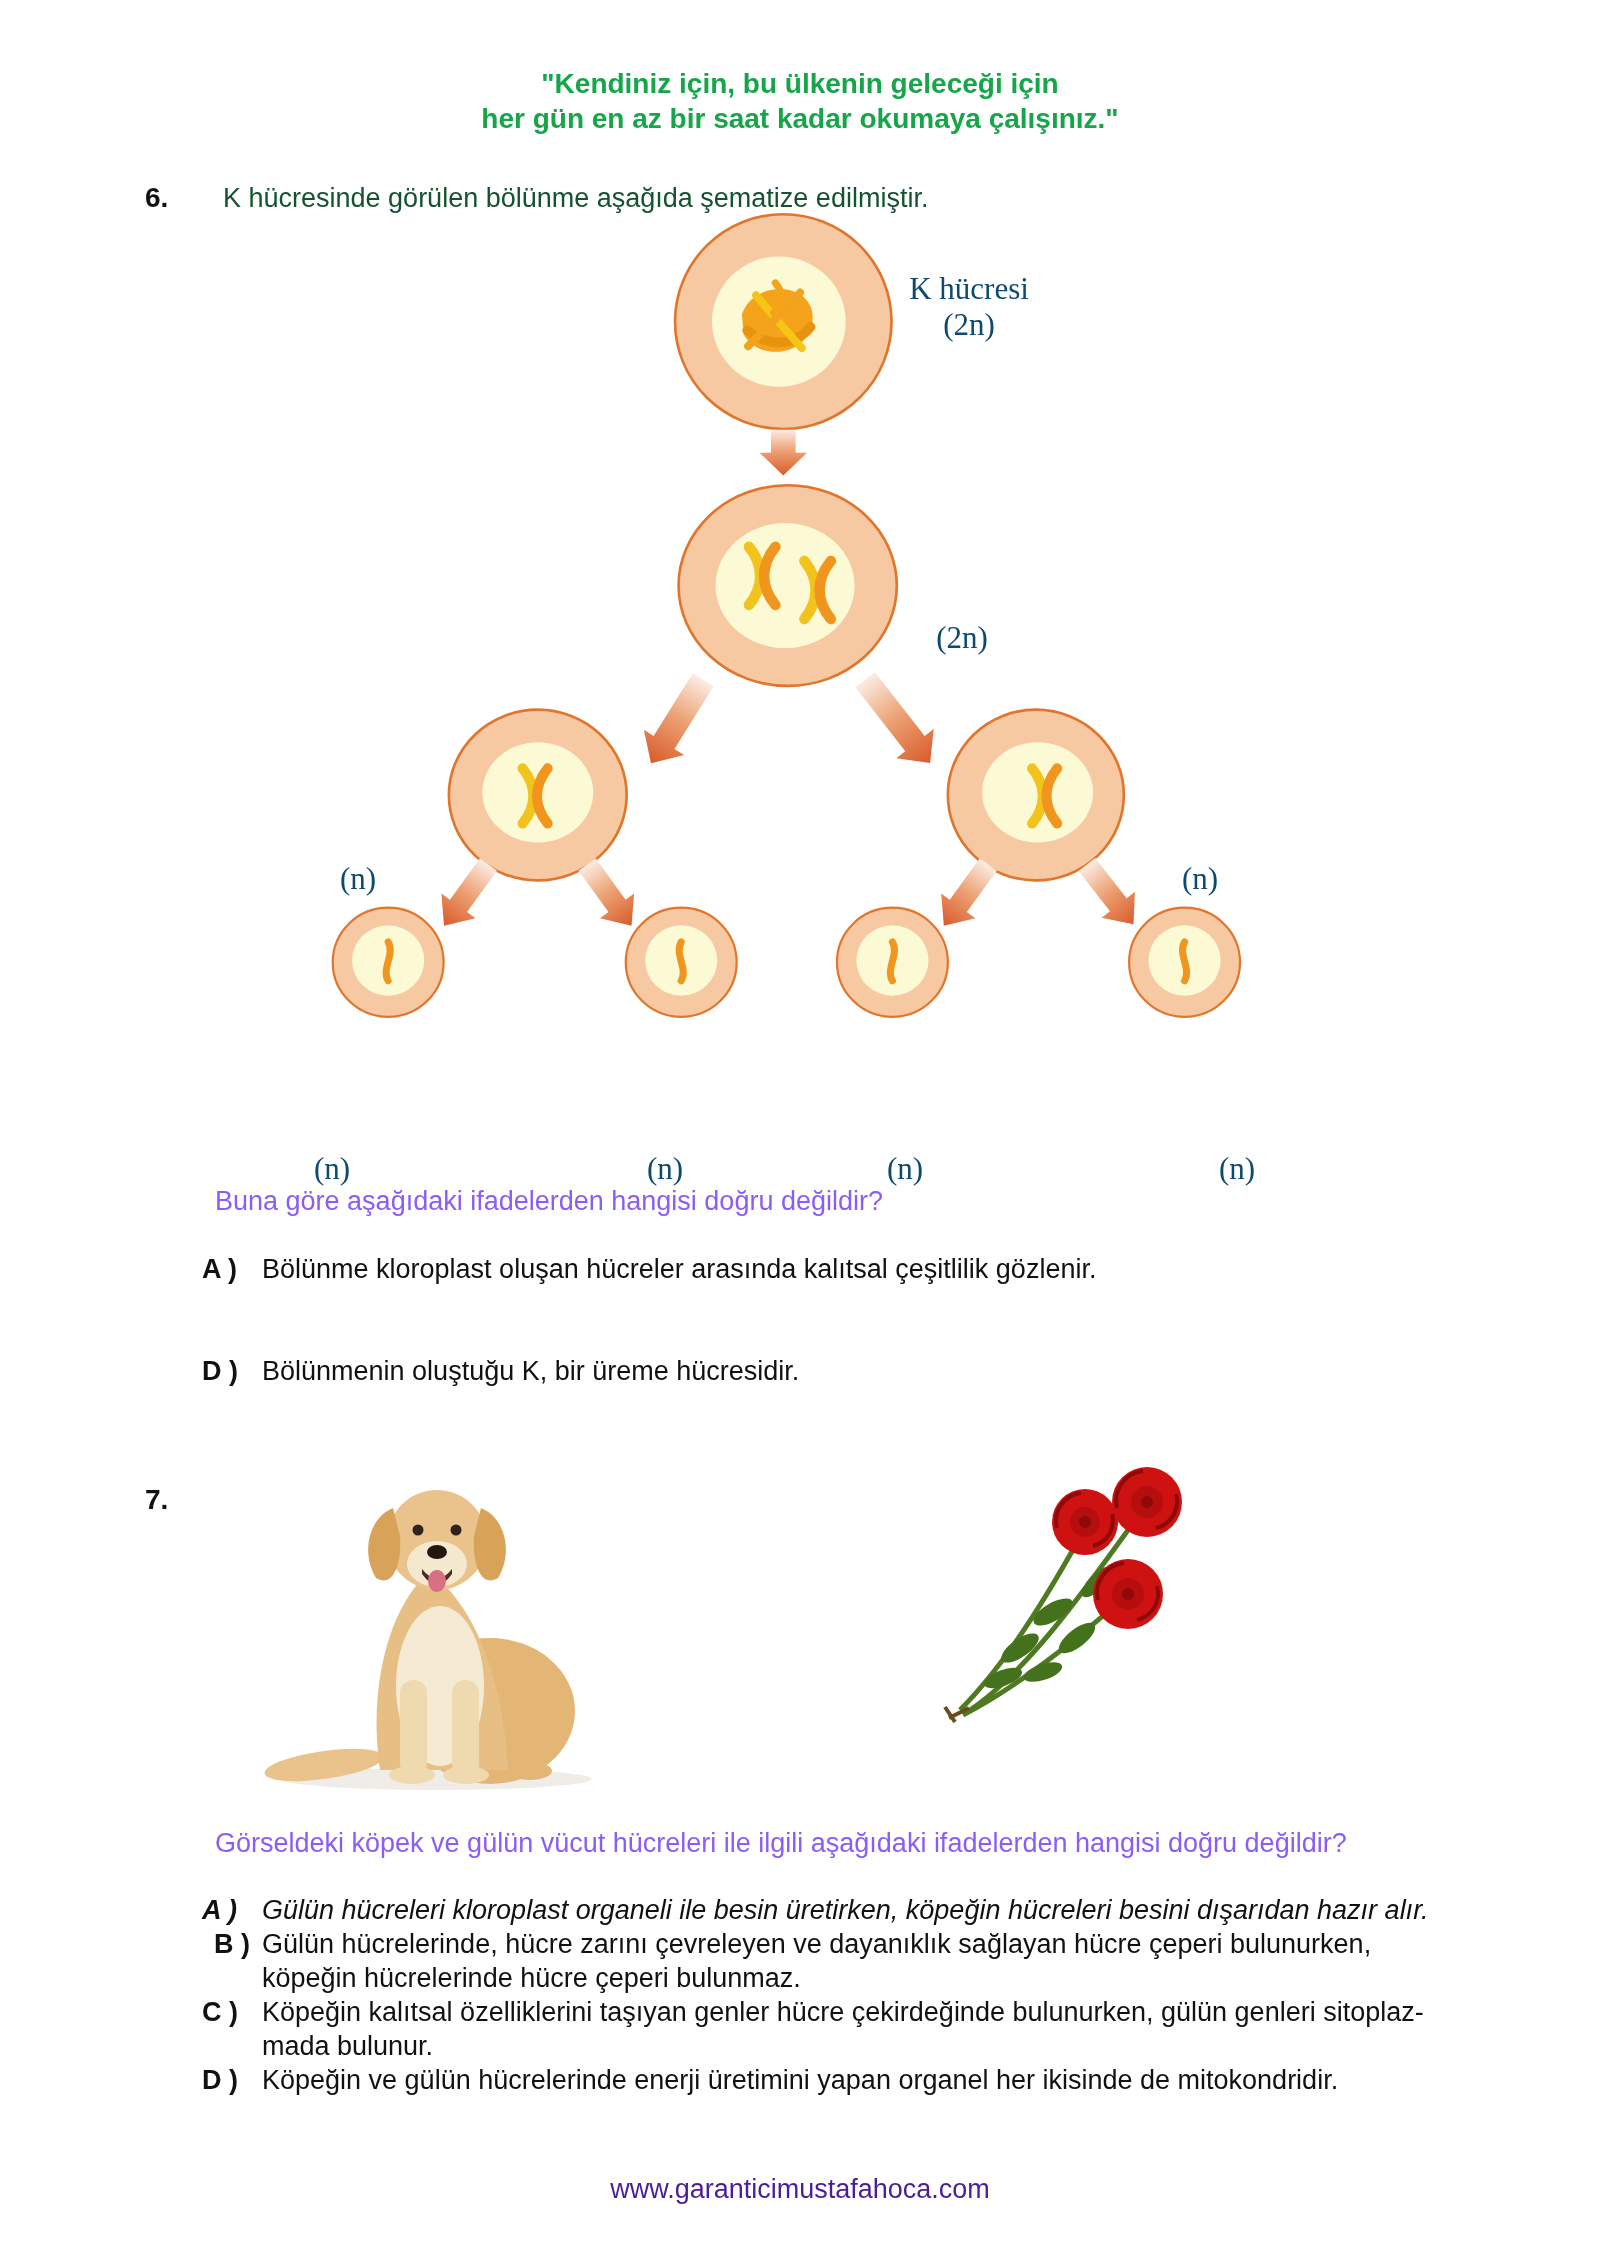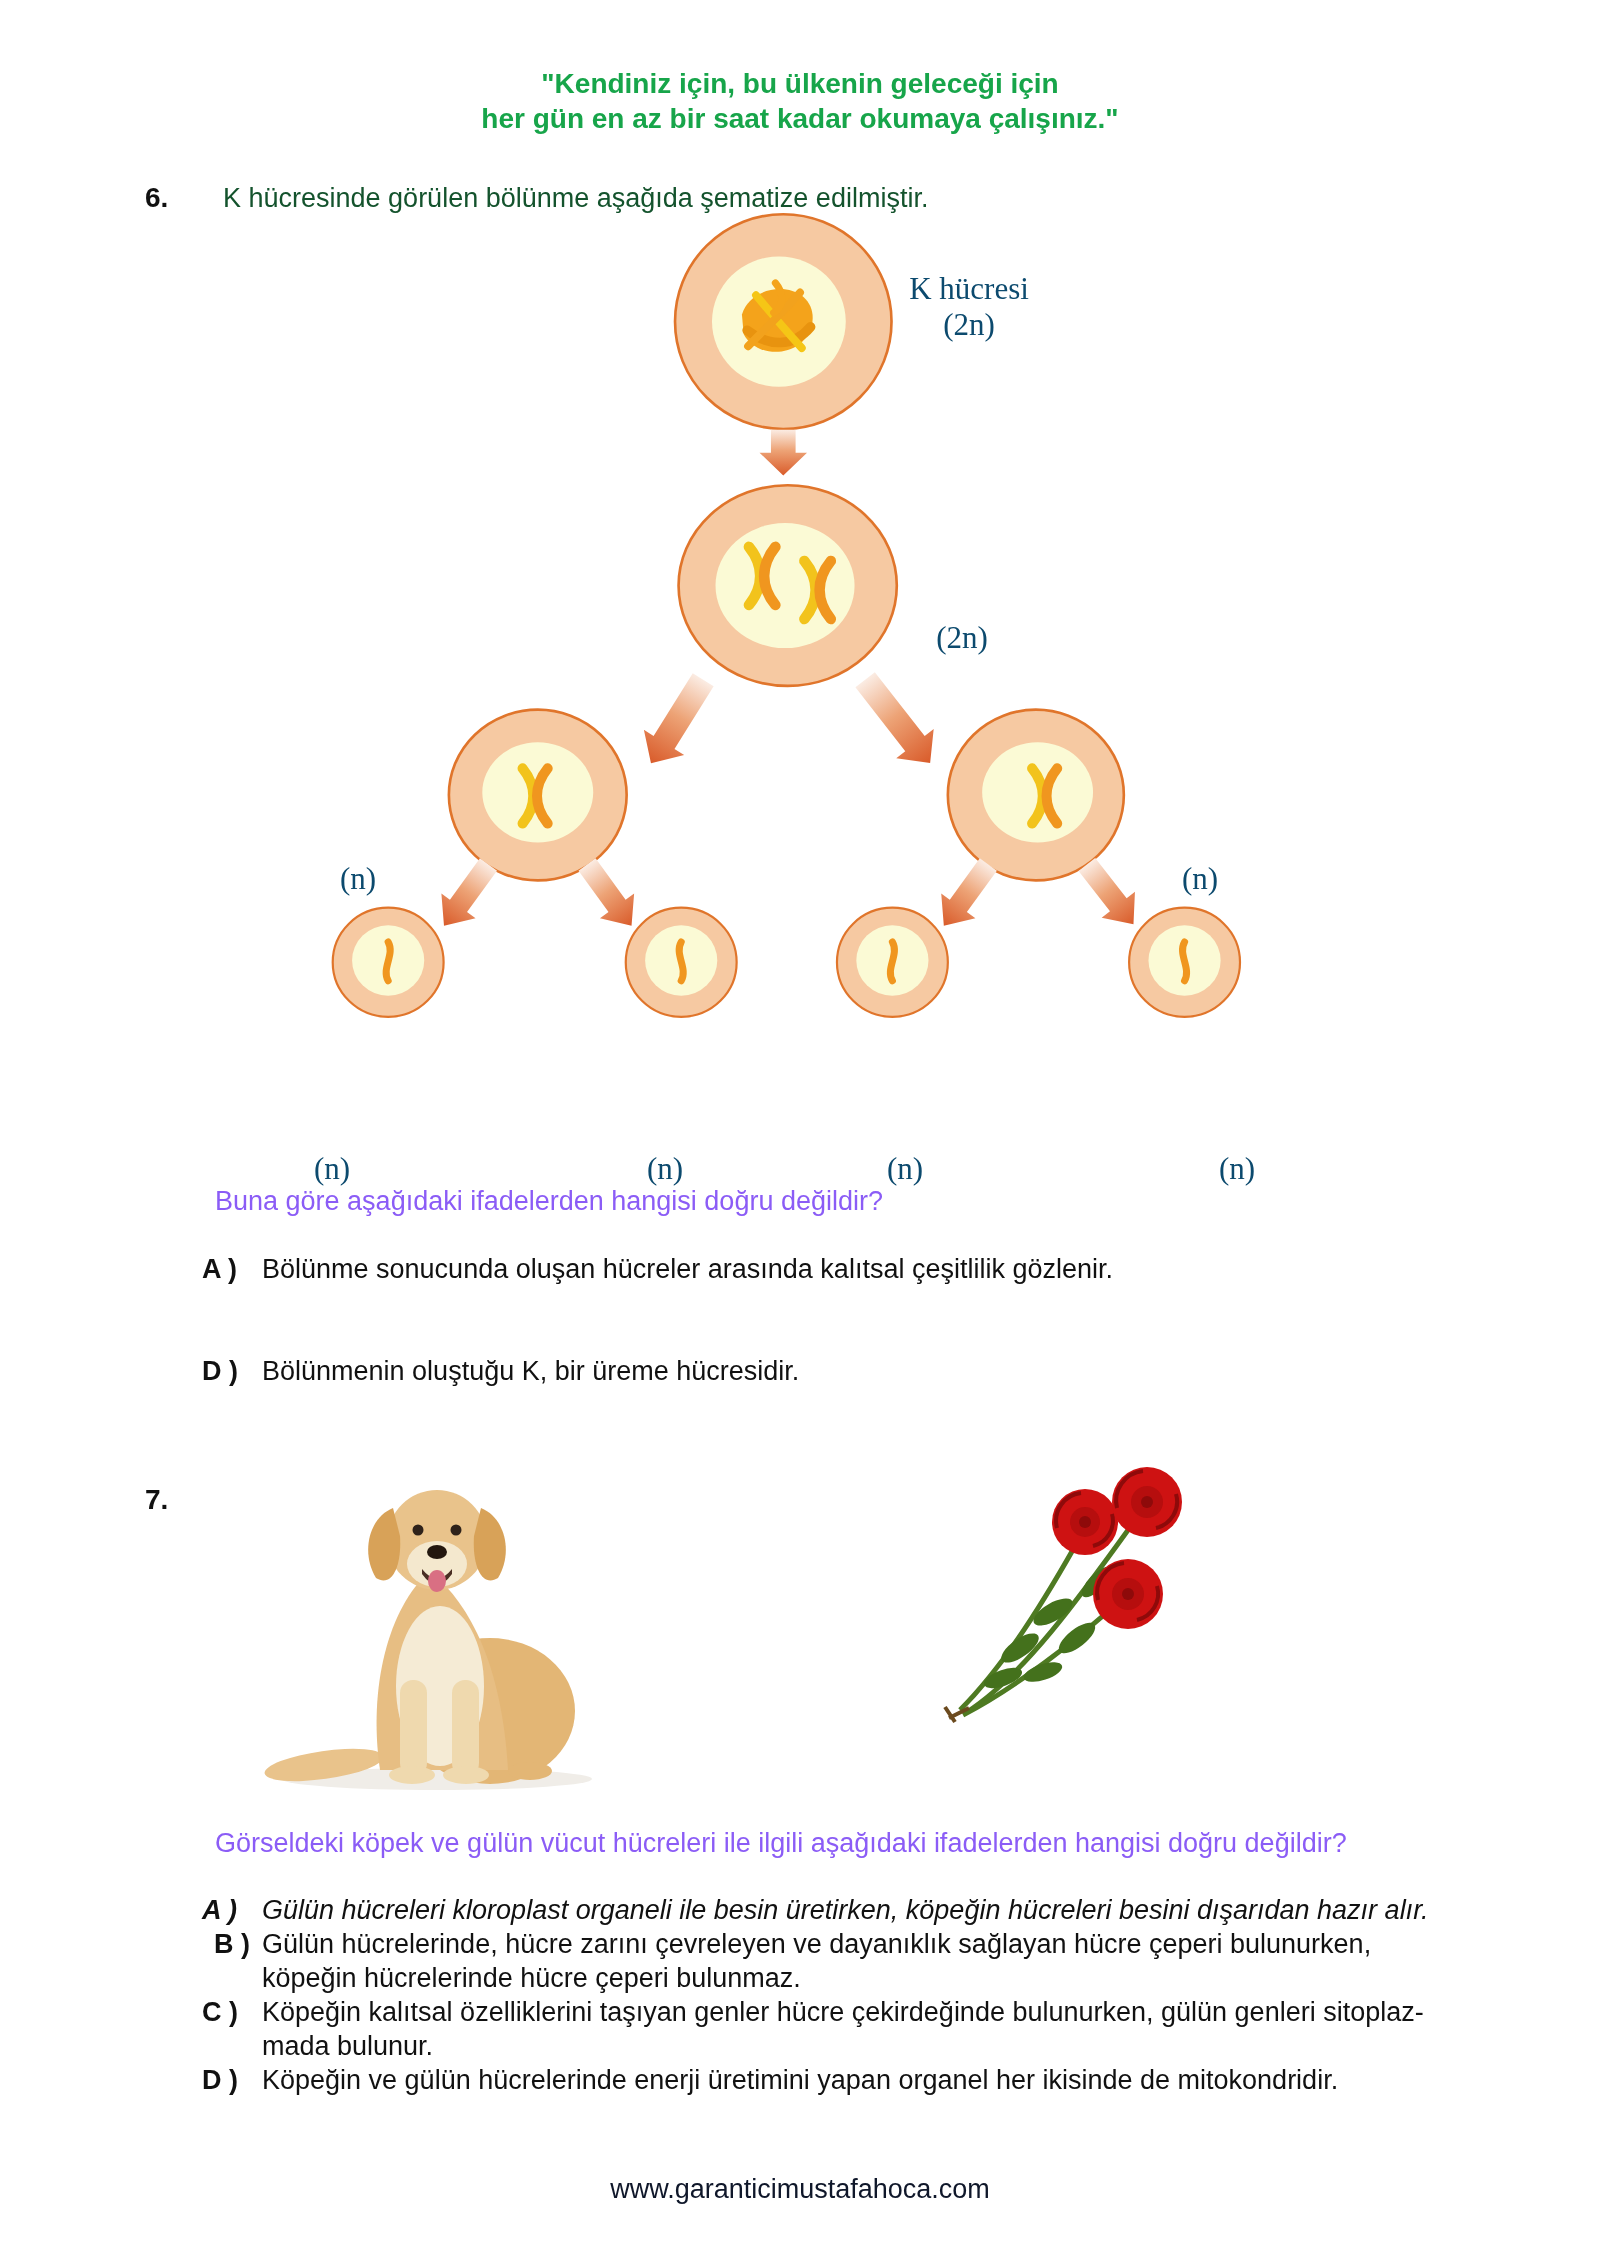--- a/index.html
+++ b/index.html
@@ -18,21 +18,21 @@
   .opt-line.cont { left:262px; }
   .opt-letter { font-weight:bold; display:inline-block; width:60px; }
   .serif-label {
     position:absolute; font-family:"Liberation Serif", serif; font-size:31px;
     color:#0c4a6e; text-align:center; width:200px; white-space:nowrap;
   }
   .diagram-svg { position:absolute; left:0; top:150px; }
   .art-svg { position:absolute; }
   .footer-url {
     position:absolute; top:2174px; left:0; width:1600px; text-align:center;
-    font-size:27px; color:#0f172a;
+    font-size:27px; color:#4c1d95;
   }
 </style>
 </head>
 <body>
 
 <div class="page">
 
   <div class="header-quote">
     <div>"Kendiniz için, bu ülkenin geleceği için</div>
     <div>her gün en az bir saat kadar okumaya çalışınız."</div>
@@ -144,21 +144,21 @@
   <div class="serif-label" style="left:308px; top:861px; width:100px;">(n)</div>
   <div class="serif-label" style="left:1150px; top:861px; width:100px;">(n)</div>
   <div class="serif-label" style="left:282px; top:1151px; width:100px;">(n)</div>
   <div class="serif-label" style="left:615px; top:1151px; width:100px;">(n)</div>
   <div class="serif-label" style="left:855px; top:1151px; width:100px;">(n)</div>
   <div class="serif-label" style="left:1187px; top:1151px; width:100px;">(n)</div>
 
   <div class="intro" style="top:1186px;">Buna göre aşağıdaki ifadelerden hangisi doğru değildir?</div>
 
   <div class="opt-line" style="top:1254px;">
-    <span class="opt-letter">A )</span><span>Bölünme sonucunda oluşan hücreler arasında kalıtsal çeşitlilik gözlenir.</span>
+    <span class="opt-letter">A )</span><span>Bölünme kloroplast oluşan hücreler arasında kalıtsal çeşitlilik gözlenir.</span>
   </div>
   <div class="opt-line" style="top:1356px;">
     <span class="opt-letter">D )</span><span>Bölünmenin oluştuğu K, bir üreme hücresidir.</span>
   </div>
 
   <div class="qnum" style="top:1484px;">7.</div>
 
   <svg class="art-svg" style="left:262px; top:1468px;" width="335" height="325" viewBox="0 0 335 325">
     <ellipse cx="175" cy="311" rx="155" ry="11" fill="#f0ede8"></ellipse>
     <ellipse cx="62" cy="297" rx="60" ry="14" fill="#e9c38b" transform="rotate(-8 62 297)"></ellipse>

